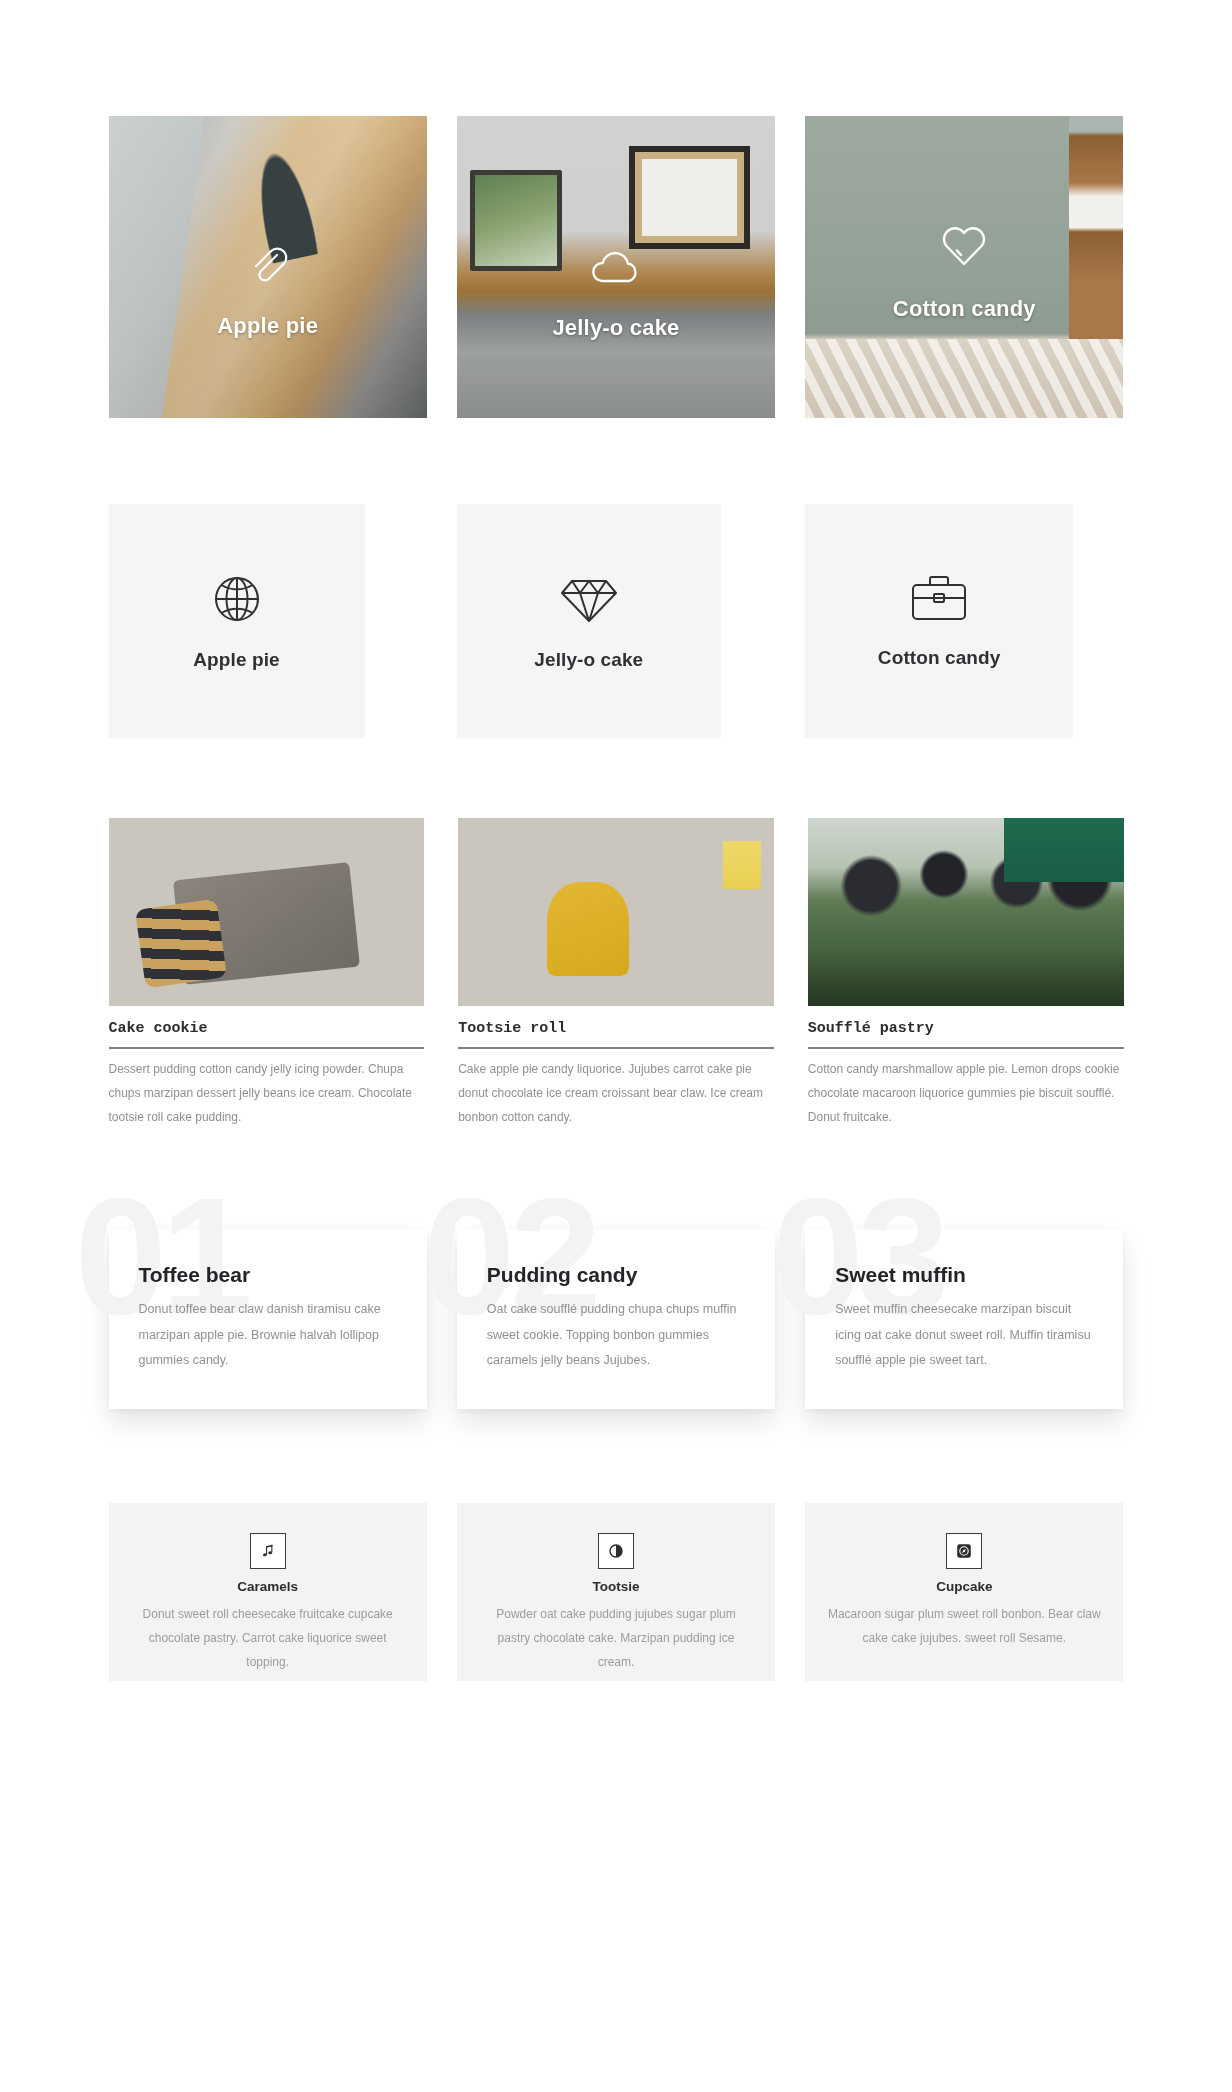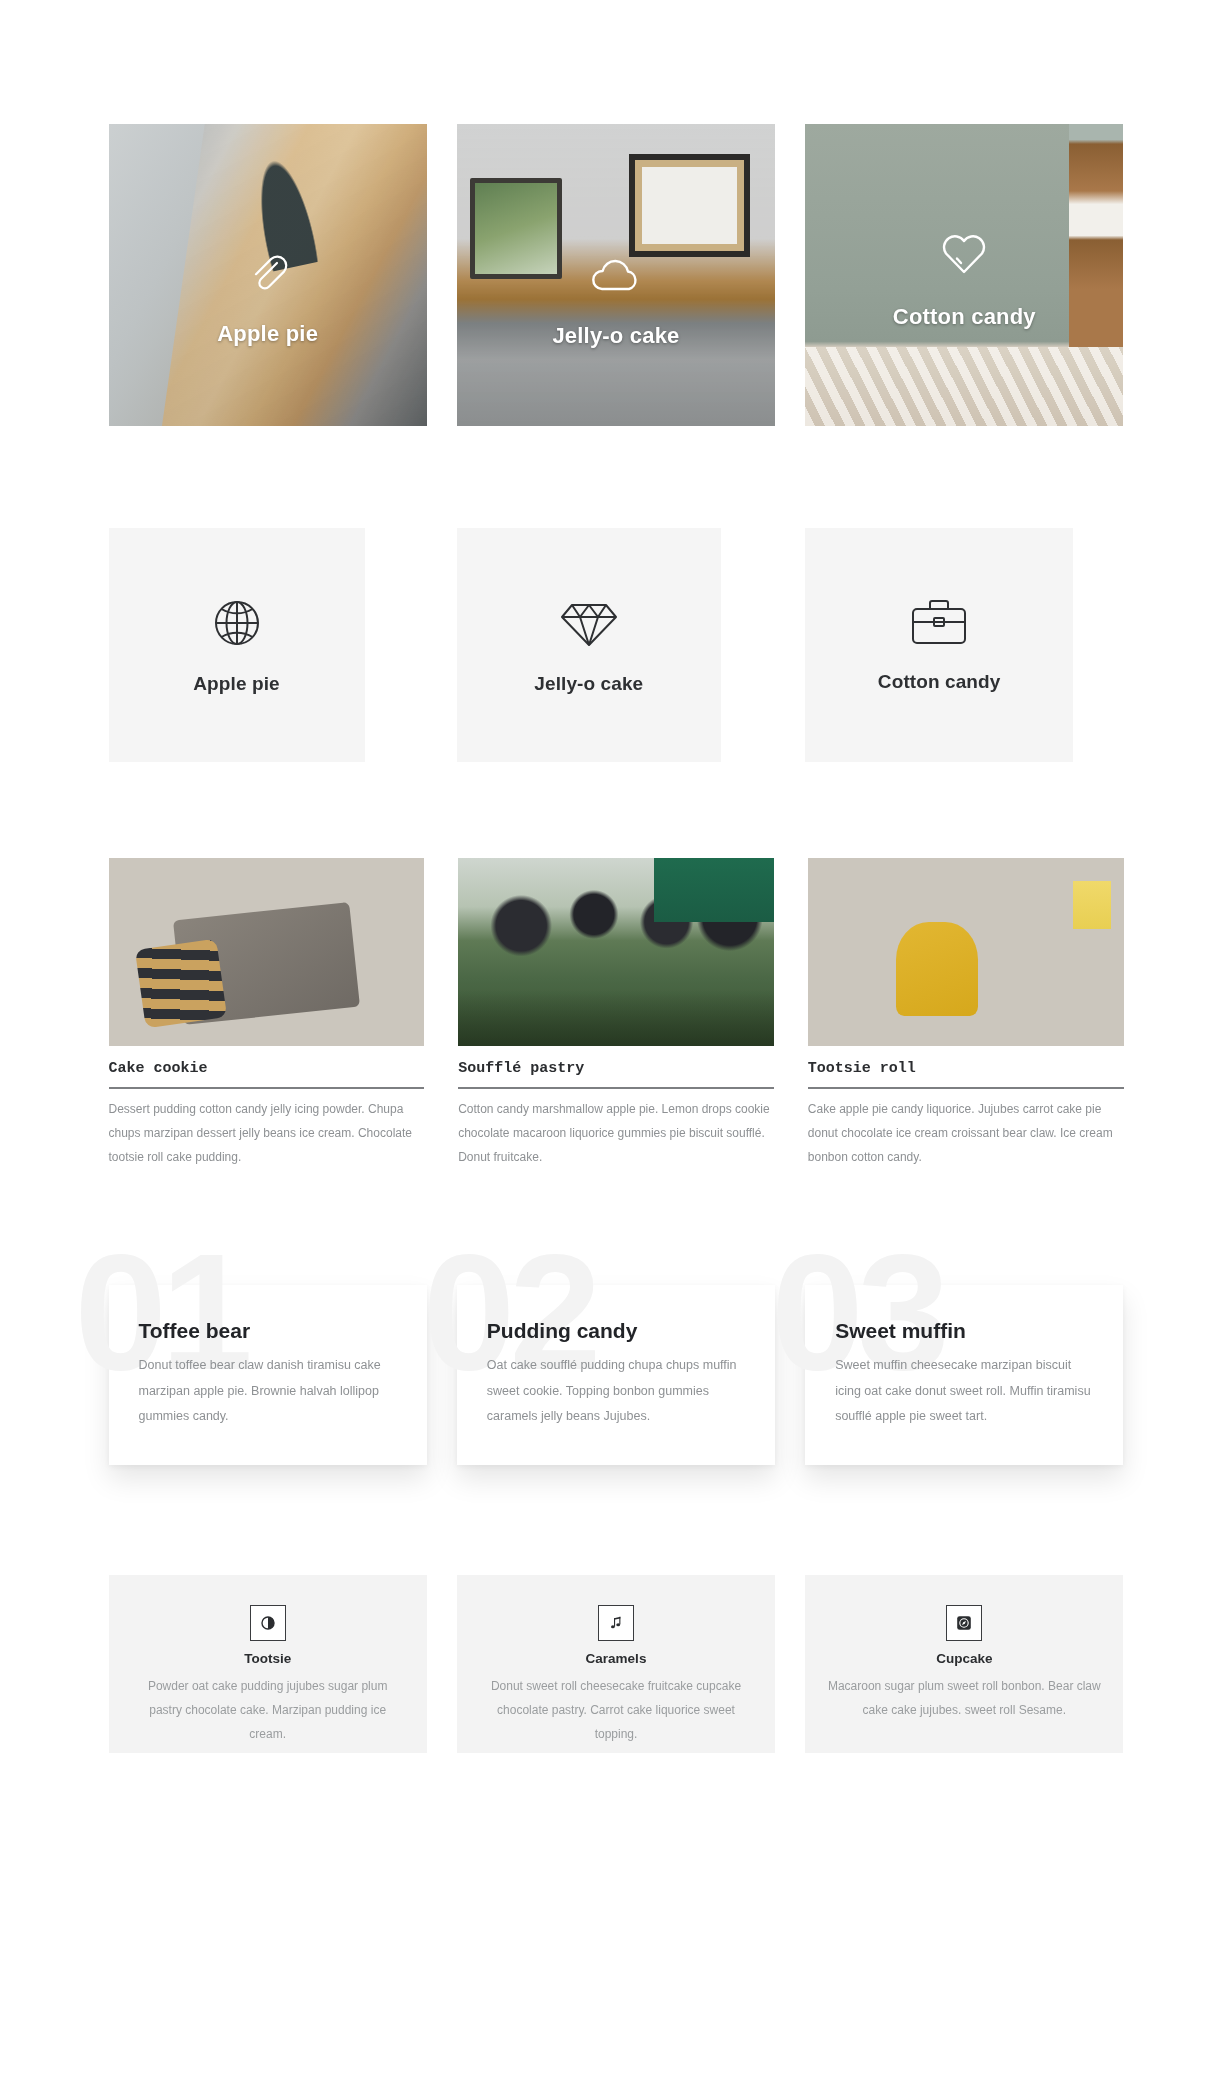--- a/index.html
+++ b/index.html
@@ -5,21 +5,21 @@
   * { box-sizing: border-box; margin: 0; padding: 0; }
   html, body {
     width: 1232px;
     background: #ffffff;
     font-family: "Liberation Sans", sans-serif;
     -webkit-font-smoothing: antialiased;
   }
   body { width: 1232px; min-height: 2092px; position: relative; overflow-x: hidden; }
 
   .page { width: 1232px; margin: 0 auto; }
-  .wrap { width: 1015px; margin: 12px auto; }
+  .wrap { width: 1015px; margin: 4px auto; }
 
   
   .row3 {
     display: flex;
     gap: 32px;
     align-items: flex-start;
   }
   .col { flex: 1 1 0; min-width: 0; }
 
   
@@ -388,31 +388,31 @@
         <div class="col">
           <div class="ph-card">
             <div class="ph-img bg-cafe"></div>
             <div class="ph-title">Cake cookie</div>
             <div class="ph-body">Dessert pudding cotton candy jelly icing powder. Chupa chups marzipan dessert jelly beans ice cream. Chocolate tootsie roll cake pudding.</div>
           </div>
         </div>
 
         <div class="col">
           <div class="ph-card">
+            <div class="ph-img bg-team"></div>
+            <div class="ph-title">Tootsie roll</div>
+            <div class="ph-body">Cake apple pie candy liquorice. Jujubes carrot cake pie donut chocolate ice cream croissant bear claw. Ice cream bonbon cotton candy.</div>
+          </div>
+        </div>
+
+        <div class="col">
+          <div class="ph-card">
             <div class="ph-img bg-handshake"></div>
             <div class="ph-title">Soufflé pastry</div>
             <div class="ph-body">Cotton candy marshmallow apple pie. Lemon drops cookie chocolate macaroon liquorice gummies pie biscuit soufflé. Donut fruitcake.</div>
-          </div>
-        </div>
-
-        <div class="col">
-          <div class="ph-card">
-            <div class="ph-img bg-team"></div>
-            <div class="ph-title">Tootsie roll</div>
-            <div class="ph-body">Cake apple pie candy liquorice. Jujubes carrot cake pie donut chocolate ice cream croissant bear claw. Ice cream bonbon cotton candy.</div>
           </div>
         </div>
 
       </div>
     </div>
   </section>
 
   <section class="sec4">
     <div class="wrap">
       <div class="row3">
@@ -447,33 +447,20 @@
           </div>
         </div>
 
       </div>
     </div>
   </section>
 
   <section class="sec5">
     <div class="wrap">
       <div class="row3">
-
-        <div class="col">
-          <div class="box-tile">
-            <div class="box-ico">
-              <svg width="16" height="16" viewBox="0 0 16 16">
-                <circle cx="8" cy="8" r="6" fill="none" stroke="#2b2d30" stroke-width="1.4"></circle>
-                <path d="M8 2 A6 6 0 0 1 8 14 Z" fill="#2b2d30"></path>
-              </svg>
-            </div>
-            <div class="box-title">Tootsie</div>
-            <div class="box-text">Powder oat cake pudding jujubes sugar plum pastry chocolate cake. Marzipan pudding ice cream.</div>
-          </div>
-        </div>
 
         <div class="col">
           <div class="box-tile">
             <div class="box-ico">
               <svg width="16" height="16" viewBox="0 0 16 16" fill="#2b2d30">
                 <path d="M6 3.2 L12.4 1.8 V3.4 L6 4.8 Z"></path>
                 <rect x="6" y="3.2" width="1.1" height="8.4"></rect>
                 <rect x="11.3" y="1.8" width="1.1" height="7.6"></rect>
                 <ellipse cx="4.9" cy="11.8" rx="1.9" ry="1.5"></ellipse>
                 <ellipse cx="10.2" cy="9.7" rx="1.9" ry="1.5"></ellipse>
@@ -481,20 +468,33 @@
             </div>
             <div class="box-title">Caramels</div>
             <div class="box-text">Donut sweet roll cheesecake fruitcake cupcake chocolate pastry. Carrot cake liquorice sweet topping.</div>
           </div>
         </div>
 
         <div class="col">
           <div class="box-tile">
             <div class="box-ico">
               <svg width="16" height="16" viewBox="0 0 16 16">
+                <circle cx="8" cy="8" r="6" fill="none" stroke="#2b2d30" stroke-width="1.4"></circle>
+                <path d="M8 2 A6 6 0 0 1 8 14 Z" fill="#2b2d30"></path>
+              </svg>
+            </div>
+            <div class="box-title">Tootsie</div>
+            <div class="box-text">Powder oat cake pudding jujubes sugar plum pastry chocolate cake. Marzipan pudding ice cream.</div>
+          </div>
+        </div>
+
+        <div class="col">
+          <div class="box-tile">
+            <div class="box-ico">
+              <svg width="16" height="16" viewBox="0 0 16 16">
                 <rect x="1.2" y="1.2" width="13.6" height="13.6" rx="2.4" fill="#2b2d30"></rect>
                 <circle cx="8" cy="8" r="4.2" fill="none" stroke="#ffffff" stroke-width="1.1"></circle>
                 <path d="M10 6 L7.2 7.2 L6 10 L8.8 8.8 Z" fill="#ffffff"></path>
               </svg>
             </div>
             <div class="box-title">Cupcake</div>
             <div class="box-text">Macaroon sugar plum sweet roll bonbon. Bear claw cake cake jujubes. sweet roll Sesame.</div>
           </div>
         </div>
 

